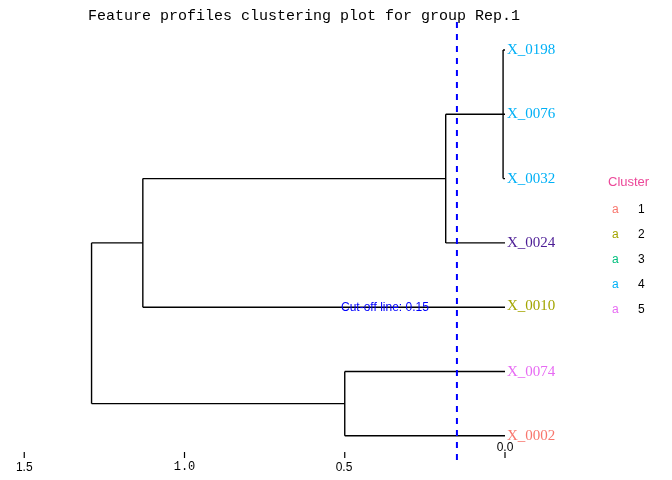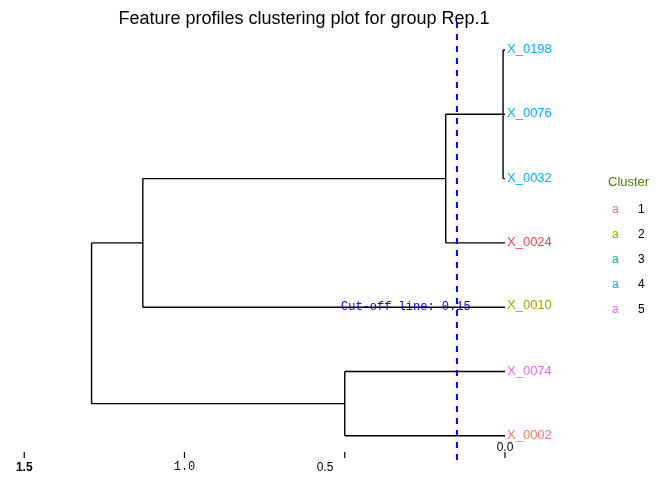--- a/index.html
+++ b/index.html
@@ -4,38 +4,38 @@
 <style>
   html,body{margin:0;padding:0;}
   body{
     width:672px;height:480px;background:#ffffff;
     font-family:"Liberation Sans", sans-serif;
     overflow:hidden;position:relative;
   }
   #plot{position:absolute;left:0;top:0;width:672px;height:480px;}
   .title{
     position:absolute;left:0;top:8px;width:608px;text-align:center;
-    font-size:18px;color:#000000;font-family:Liberation Sans, sans-serif;
+    font-size:15px;color:#000000;font-family:Liberation Mono, monospace;
     white-space:nowrap;
   }
   .leaf-label{
-    position:absolute;font-size:13px;white-space:nowrap;
-    font-family:Liberation Sans, sans-serif;
+    position:absolute;font-size:15px;white-space:nowrap;
+    font-family:Liberation Serif, serif;
   }
   .axis-label{
     position:absolute;font-size:12px;color:#000000;
     font-family:"Liberation Sans", sans-serif;
     transform:translateX(-50%);white-space:nowrap;
   }
   .cutoff-label{
     position:absolute;font-size:12px;color:#0000ff;white-space:nowrap;
-    font-family:Liberation Mono, monospace;
+    font-family:Liberation Sans, sans-serif;
   }
   .legend-title{
-    position:absolute;left:608px;top:174px;font-size:13px;color:#4d7c0f;
+    position:absolute;left:608px;top:174px;font-size:13px;color:#ec4899;
     font-family:"Liberation Sans", sans-serif;white-space:nowrap;text-align:center;
   }
   .legend-key{
     position:absolute;font-size:12px;font-family:"Liberation Sans", sans-serif;
     white-space:nowrap;
   }
   .legend-val{
     position:absolute;font-size:12px;color:#000000;
     font-family:"Liberation Sans", sans-serif;white-space:nowrap;
   }
@@ -72,29 +72,29 @@
       <line x1="184.5" y1="452" x2="184.5" y2="458" stroke="#000000" stroke-width="1.2"></line>
       <line x1="344.75" y1="452" x2="344.75" y2="458" stroke="#000000" stroke-width="1.2"></line>
       <line x1="505" y1="452" x2="505" y2="458" stroke="#000000" stroke-width="1.2"></line>
     </g>
 </svg>
 
 <div id="labels-layer">
     <div class="leaf-label" style="left: 507px; top: 41px; color: rgb(0, 176, 246);">X_0198</div>
     <div class="leaf-label" style="left: 507px; top: 105.3px; color: rgb(0, 176, 246); text-align: center;">X_0076</div>
     <div class="leaf-label" style="left: 507px; top: 169.6px; color: rgb(0, 176, 246);">X_0032</div>
-    <div class="leaf-label" style="left: 507px; top: 233.9px; color: #ef4444;">X_0024</div>
+    <div class="leaf-label" style="left: 507px; top: 233.9px; color: #4c1d95;">X_0024</div>
     <div class="leaf-label" style="left: 507px; top: 297px; color: rgb(163, 165, 0);">X_0010</div>
     <div class="leaf-label" style="left: 507px; top: 362.5px; color: rgb(231, 107, 243);">X_0074</div>
     <div class="leaf-label" style="left: 507px; top: 426.8px; color: rgb(248, 118, 109);">X_0002</div>
   </div>
 <div id="axis-labels-layer">
-    <div class="axis-label" style="left: 24.25px; top: 460px; font-weight: bold;">1.5</div>
+    <div class="axis-label" style="left: 24.25px; top: 460px;">1.5</div>
     <div class="axis-label" style="left: 184.5px; top: 460px; font-family: Liberation Mono, monospace;">1.0</div>
-    <div class="axis-label" style="left: 325px; top: 460px;">0.5</div>
+    <div class="axis-label" style="left: 344px; top: 460px;">0.5</div>
     <div class="axis-label" style="left: 505px; top: 440px;">0.0</div>
   </div>
 
 <div class="cutoff-label" id="cutoff-text" style="left:341px;top:300px;">Cut-off line: 0.15</div>
 
 <div class="legend-title">Cluster</div>
 <div id="legend-items">
     <div class="legend-key" style="left: 612px; top: 202px; color: rgb(248, 118, 109);">a</div>
     <div class="legend-val" style="left: 638px; top: 202px;">1</div>
     <div class="legend-key" style="left: 612px; top: 227px; color: rgb(163, 165, 0);">a</div>

